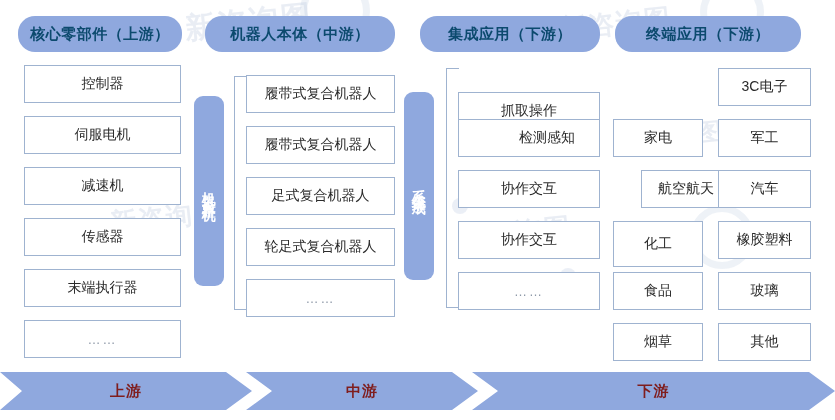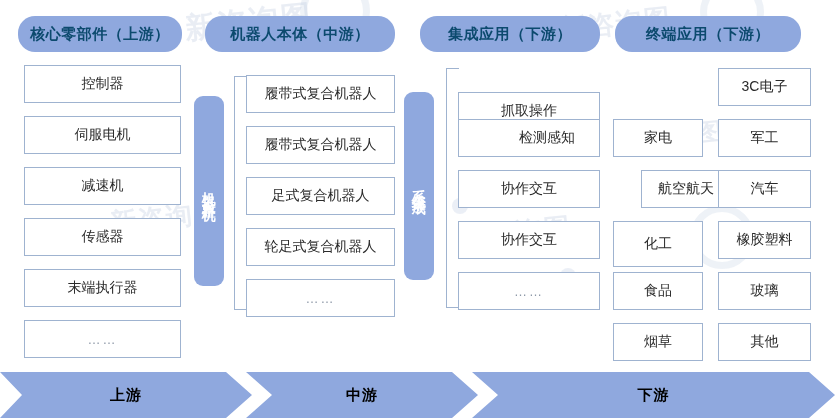--- a/index.html
+++ b/index.html
@@ -114,26 +114,26 @@
     position: absolute;
     left: 0;
     top: 372px;
     width: 835px;
     height: 38px;
     z-index: 5;
   }
   .chev {
     position: absolute;
     top: 0;
-    height: 46px;
+    height: 38px;
     background: #8fa8de;
     display: flex;
     align-items: center;
     justify-content: center;
-    color: #000000;
+    color: #7f1d1d;
     font-size: 15px;
     font-weight: bold;
     letter-spacing: 1px;
     box-sizing: border-box;
   }
   .chev-first {
     clip-path: polygon(0 0, calc(100% - 26px) 0, 100% 50%, calc(100% - 26px) 100%, 0 100%, 22px 50%);
   }
   .chev-mid {
     clip-path: polygon(0 0, calc(100% - 26px) 0, 100% 50%, calc(100% - 26px) 100%, 0 100%, 26px 50%);

